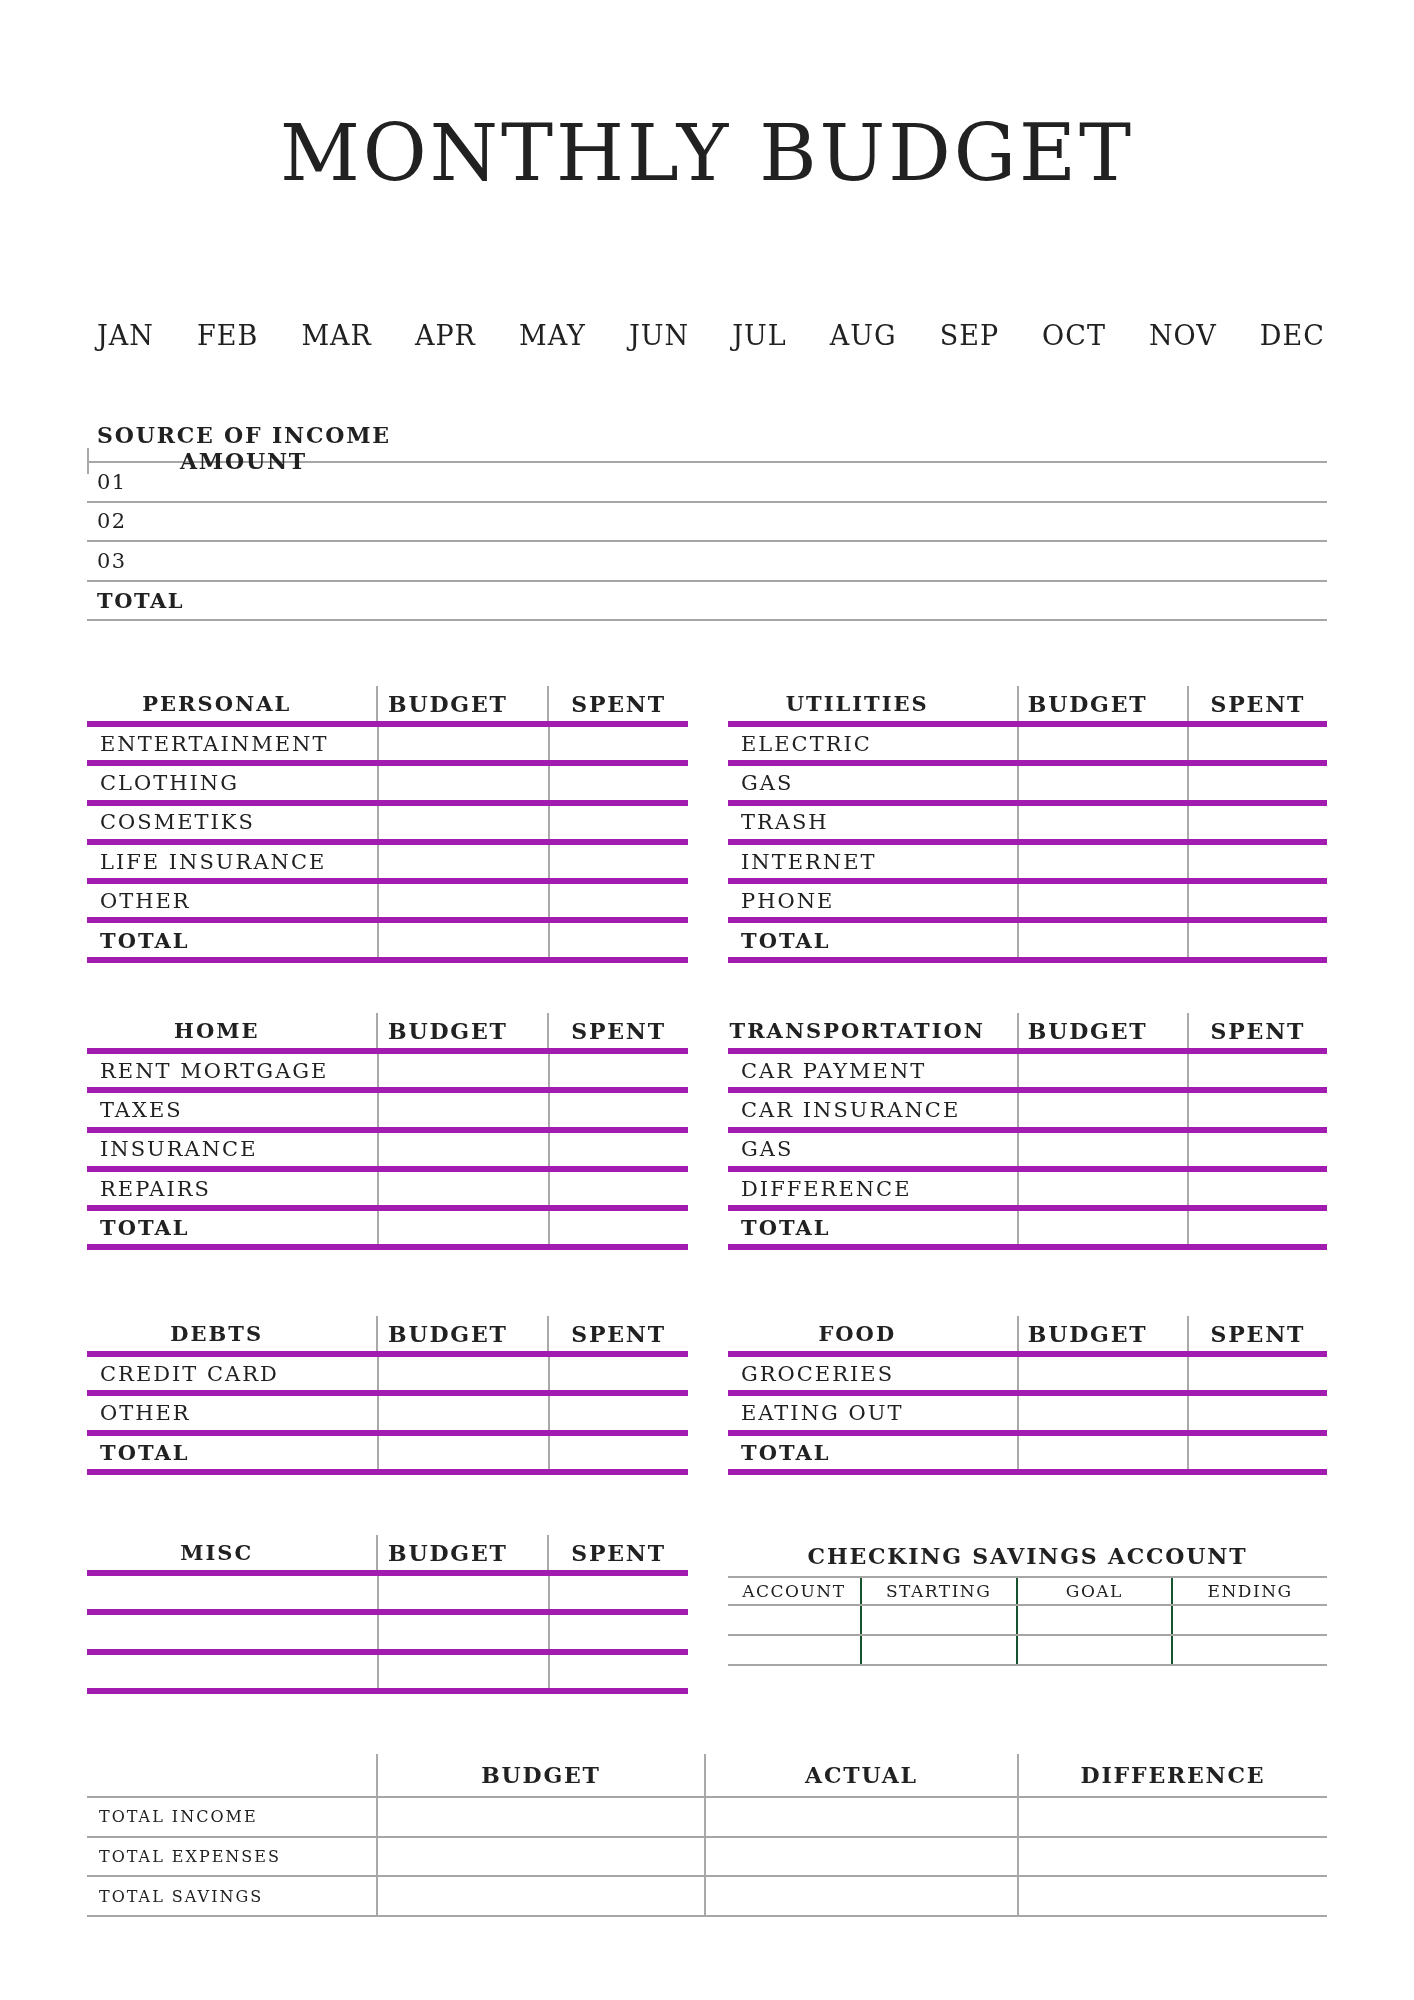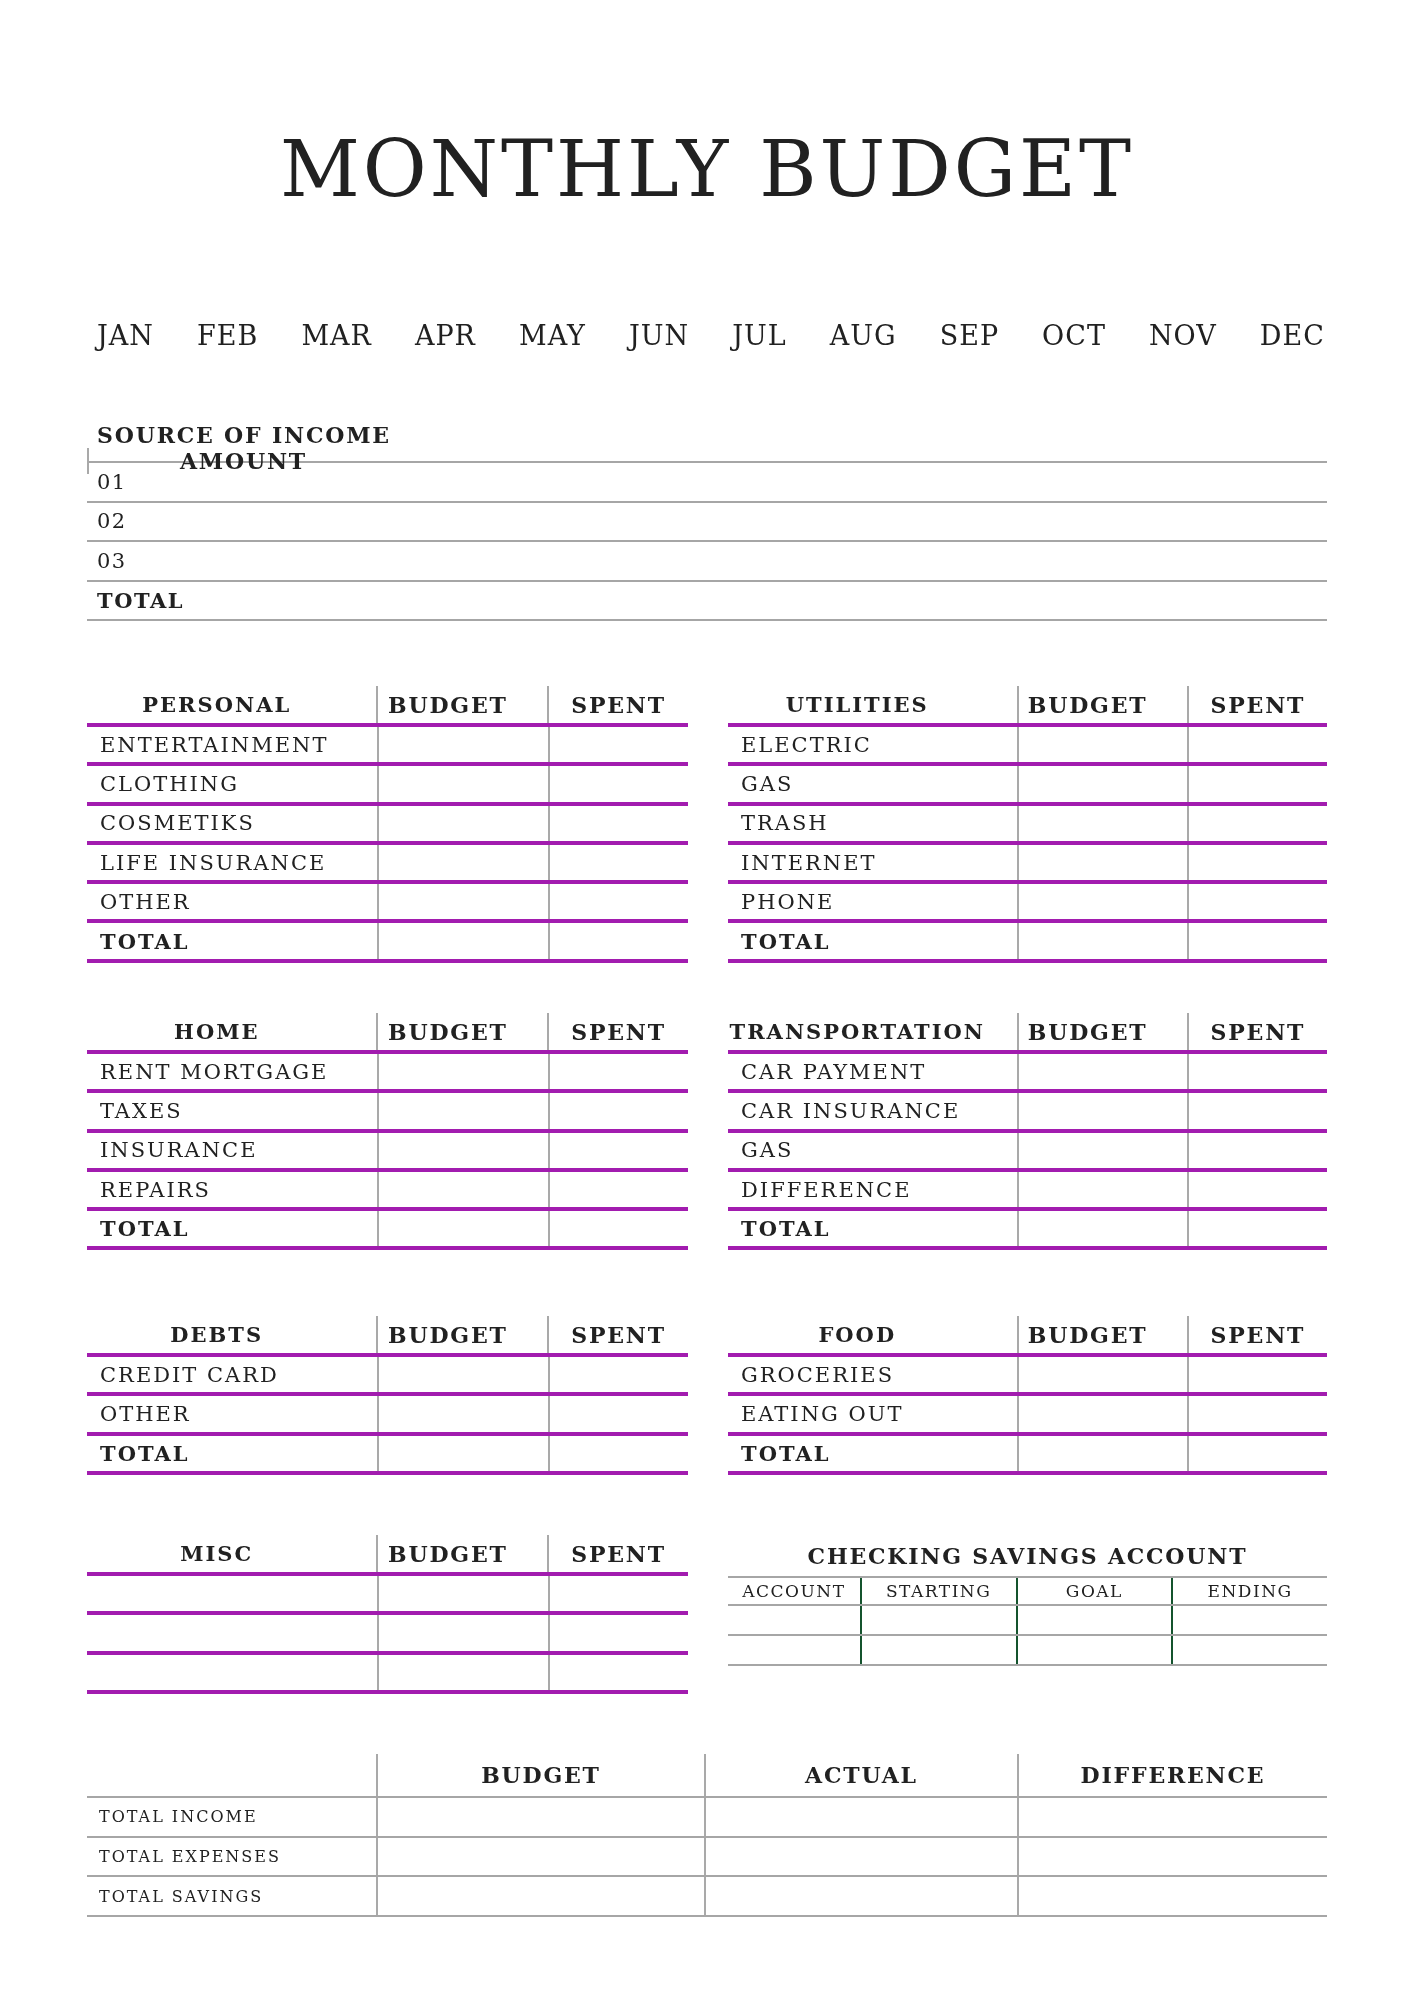--- a/index.html
+++ b/index.html
@@ -2,21 +2,21 @@
 <html><head>
 <meta charset="utf-8">
 <style>
   html,body{margin:0;padding:0;background:#ffffff;}
   .page{
     position:relative;width:1414px;height:2000px;background:#ffffff;
     font-family:"DejaVu Serif", serif;color:#212121;overflow:hidden;
   }
   
   .title{
-    position:absolute;top:130px;left:0;width:1414px;text-align:center;
+    position:absolute;top:114px;left:0;width:1414px;text-align:center;
     font-size:78px;font-weight:400;letter-spacing:3px;line-height:1.0;margin:0;
   }
   
   .months{
     position:absolute;top:320px;left:87px;width:1240px;box-sizing:border-box;
     padding:0 2px 0 10px;display:flex;justify-content:space-between;
     font-size:27px;letter-spacing:1px;
   }
   
   .income{position:absolute;top:422px;left:87px;width:1240px;}
@@ -27,21 +27,21 @@
   .hdr-text{font-weight:700;font-size:22px;letter-spacing:1.8px;}
   .bold{font-weight:700;}
   
   .section{position:absolute;left:87px;width:1240px;display:flex;justify-content:space-between;}
   .sec1{top:686px;}
   .sec2{top:1013px;}
   .sec3{top:1316px;}
   .sec4{top:1535px;}
   .cat{width:601px;}
   .cat.right{width:599px;}
-  .crow{display:flex;align-items:center;height:39.3px;border-bottom:4px solid #a21caf;box-sizing:border-box;gap:30px;}
+  .crow{display:flex;align-items:center;height:39.3px;border-bottom:6px solid #a21caf;box-sizing:border-box;gap:30px;}
   .crow.hdr{height:41px;}
   .clabel{width:48%;align-self:stretch;display:flex;align-items:center;padding-left:13px;box-sizing:border-box;
           font-size:21px;letter-spacing:2px;}
   .crow.hdr .clabel{justify-content:center;padding-left:0;}
   .cval{width:26%;align-self:stretch;border-left:2px solid #a9a9a9;display:flex;align-items:center;justify-content:center;box-sizing:border-box;}
   
   .chk-title{height:41px;display:flex;align-items:center;justify-content:center;}
   .chkrow{display:flex;align-items:center;height:30px;border-bottom:2px solid #a6a6a6;box-sizing:border-box;}
   .chkrow.top{border-top:2px solid #a6a6a6;}
   .chkc{align-self:stretch;display:flex;align-items:center;justify-content:center;box-sizing:border-box;

